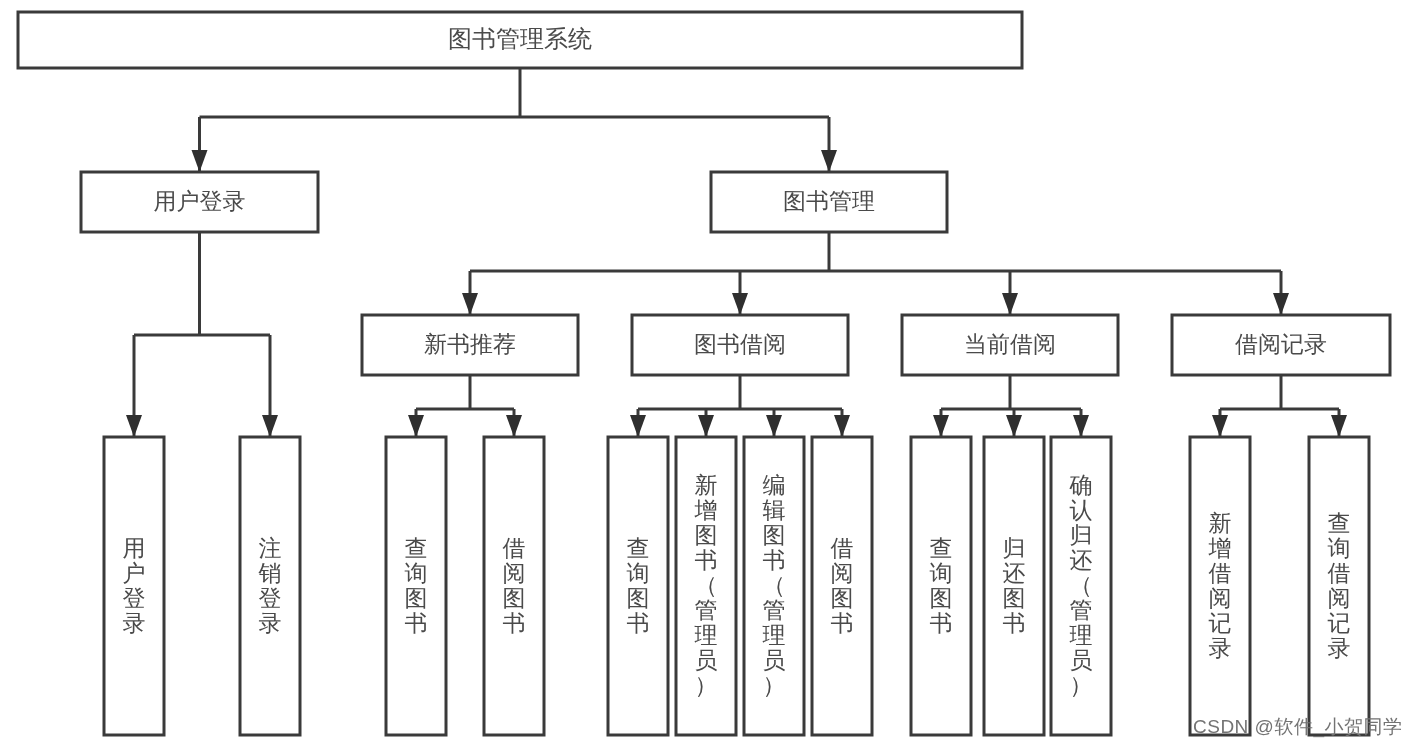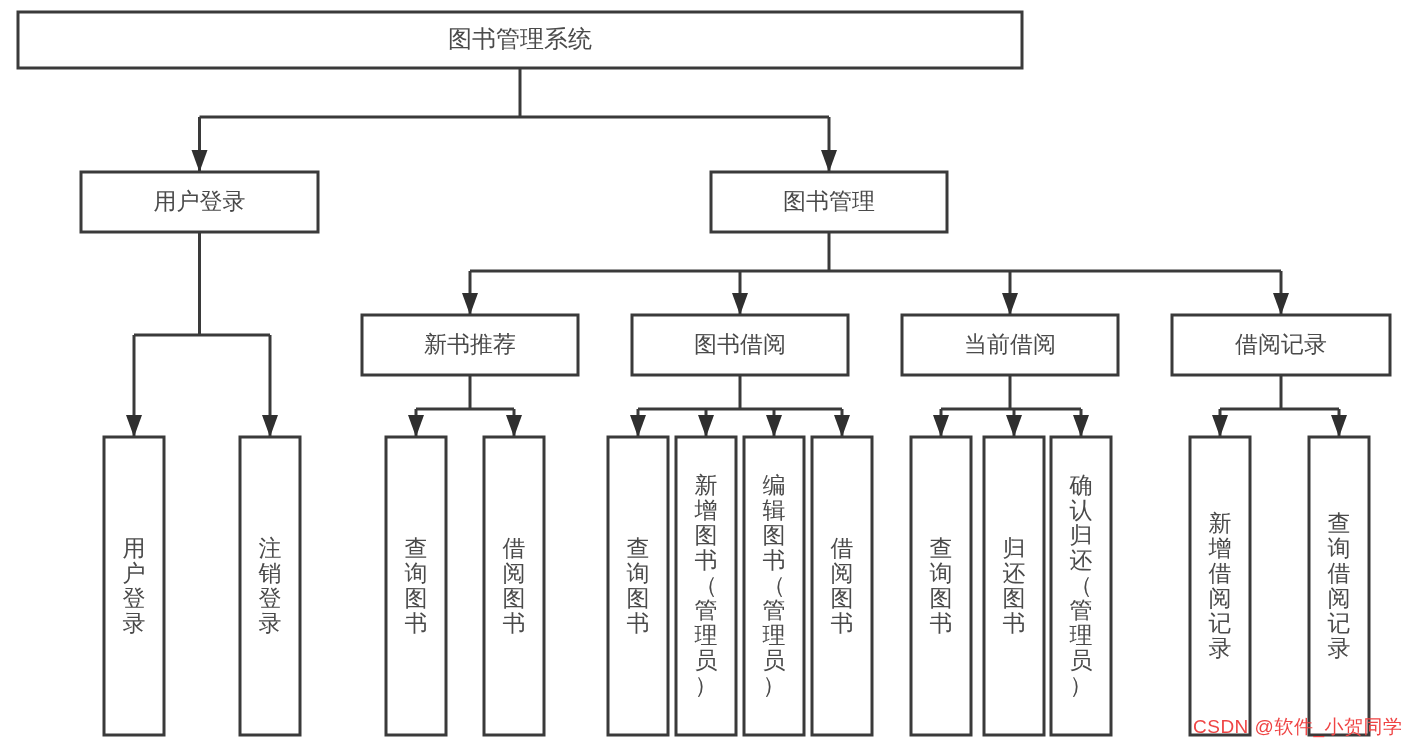--- a/index.html
+++ b/index.html
@@ -53,21 +53,21 @@
   .node-label-v {
     font-family: "Liberation Sans", "DejaVu Sans", sans-serif;
     font-size: 23px;
     fill: #4a4a4a;
     text-anchor: middle;
   }
   .watermark {
     position: absolute;
     font-family: "Liberation Sans", "DejaVu Sans", sans-serif;
     font-size: 19px;
-    color: #ef4444;
+    color: #737373;
     white-space: nowrap;
     left: 1193px;
     top: 714px;
     letter-spacing: 0.5px;
   }
 </style>
 </head>
 <body>
 
 <div id="diagram-root">

